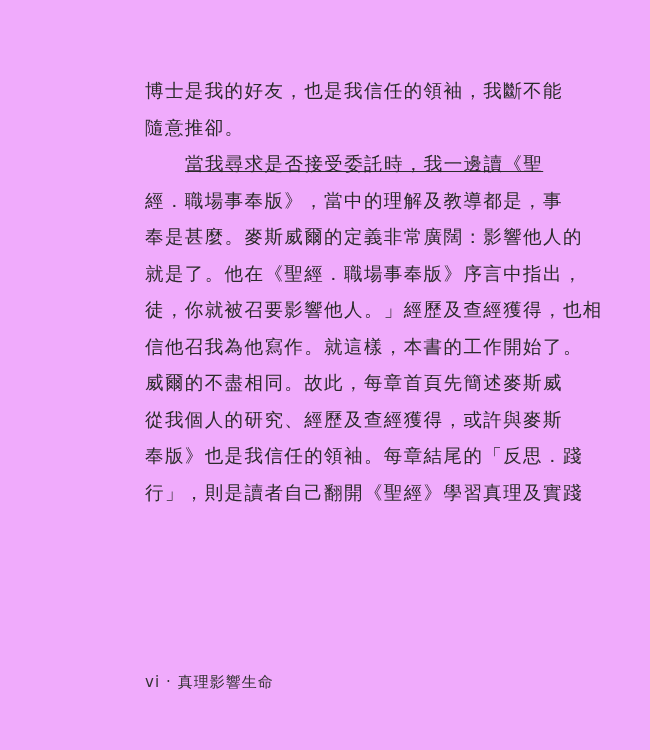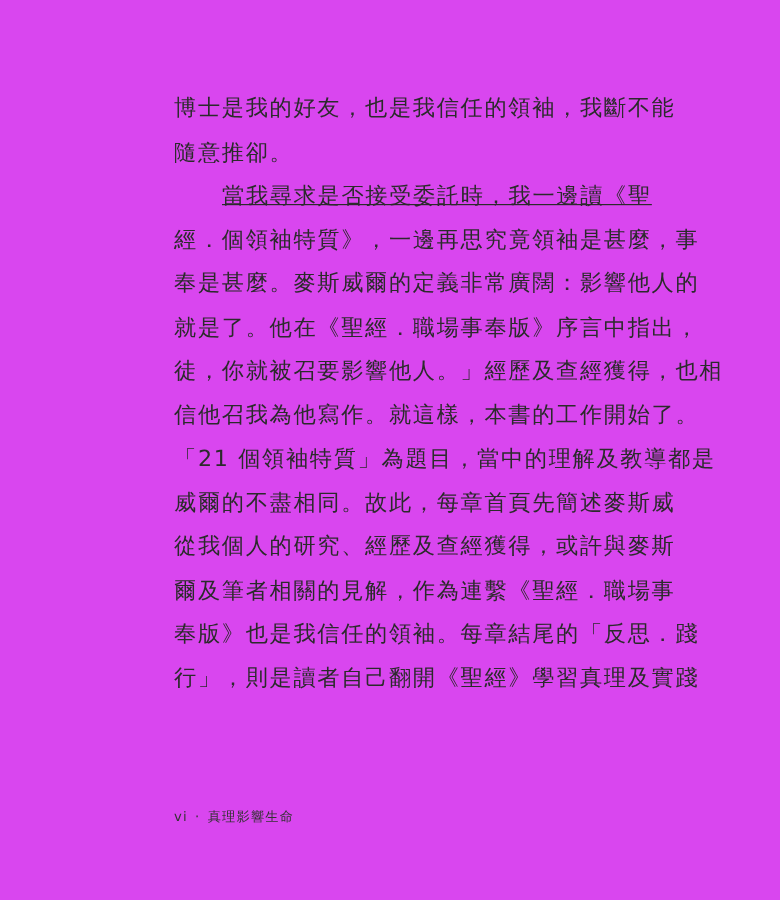--- a/index.html
+++ b/index.html
@@ -13,21 +13,21 @@
       position: relative;
       overflow: hidden;
       font-family: "DejaVu Sans", "Liberation Sans", sans-serif;
       color: #2a2a2a;
     }
     .page {
       position: absolute;
       left: 0; top: 0;
       width: 650px;
       height: 750px;
-      background: #d946ef;
+      background: #f0abfc;
     }
     .body-text {
       position: absolute;
       left: 145px;
       top: 73px;
       width: 345px;
     }
     .line {
       height: 36.5px;
       line-height: 36.5px;
@@ -37,46 +37,44 @@
       color: #2b2b2b;
     }
     .line.indent {
       padding-left: 40px;
       text-decoration: underline;
     }
     .footer {
       position: absolute;
       left: 145px;
       top: 673px;
-      font-size: 11px;
+      font-size: 15px;
       color: #333333;
       letter-spacing: 1px;
       white-space: nowrap;
     }
     .footer .sep {
       margin: 0 6px;
     }
   </style>
 </head>
 <body>
 
 <div class="page">
   <div class="body-text">
     <div class="line">博士是我的好友，也是我信任的領袖，我斷不能</div>
     <div class="line">隨意推卻。</div>
     <div class="line indent">當我尋求是否接受委託時，我一邊讀《聖</div>
-    <div class="line">經．個領袖特質》，一邊再思究竟領袖是甚麼，事</div>
+    <div class="line">經．職場事奉版》，當中的理解及教導都是，事</div>
     <div class="line">奉是甚麼。麥斯威爾的定義非常廣闊：影響他人的</div>
     <div class="line">就是了。他在《聖經．職場事奉版》序言中指出，</div>
     <div class="line">徒，你就被召要影響他人。」經歷及查經獲得，也相</div>
     <div class="line">信他召我為他寫作。就這樣，本書的工作開始了。</div>
-    <div class="line">「21 個領袖特質」為題目，當中的理解及教導都是</div>
     <div class="line">威爾的不盡相同。故此，每章首頁先簡述麥斯威</div>
     <div class="line">從我個人的研究、經歷及查經獲得，或許與麥斯</div>
-    <div class="line">爾及筆者相關的見解，作為連繫《聖經．職場事</div>
     <div class="line">奉版》也是我信任的領袖。每章結尾的「反思．踐</div>
     <div class="line">行」，則是讀者自己翻開《聖經》學習真理及實踐</div>
   </div>
 
   <div class="footer">
     <span>vi</span><span class="sep">·</span><span>真理影響生命</span>
   </div>
 </div>
 
 </body></html>

